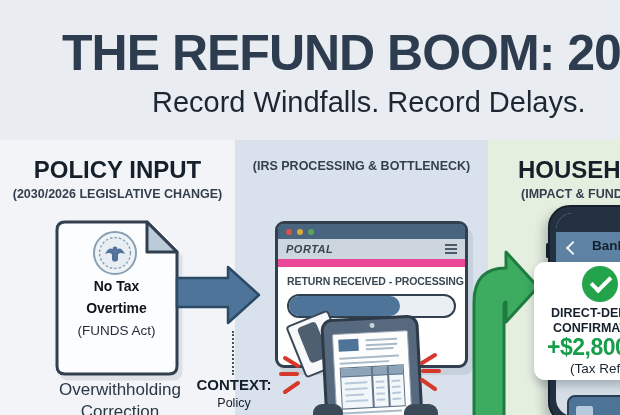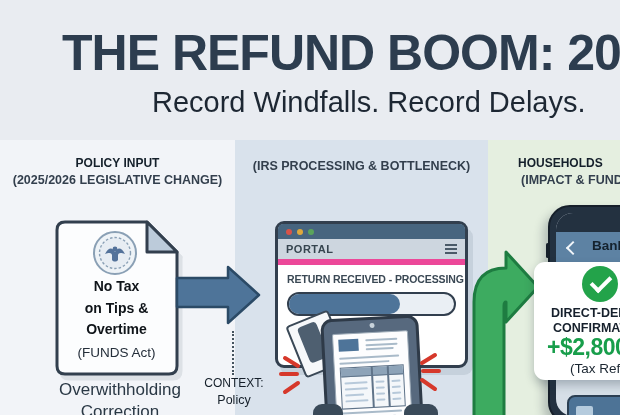--- a/index.html
+++ b/index.html
@@ -11,52 +11,52 @@
          color:#2d3d4f;letter-spacing:-1px;white-space:nowrap;}
   .subtitle{position:absolute;left:152px;top:86px;font-size:29px;color:#1d2733;white-space:nowrap;}
 
   
   .col{position:absolute;top:140px;height:275px;}
   .col-policy{left:0;width:235px;background:#f2f4f8;}
   .col-tax{left:235px;width:253px;background:#d9e2ec;}
   .col-house{left:488px;width:132px;background:#e5efe0;}
 
   .colhead{position:absolute;top:156px;text-align:center;}
-  .colhead-title{font-size:12px;font-weight:bold;color:#15202b;}
+  .colhead-title{font-size:24px;font-weight:bold;color:#15202b;}
   .colhead-sub{font-size:12.5px;font-weight:bold;color:#333f4d;margin-top:3px;}
   .ch1{left:0;width:235px;}
   .ch2{left:235px;width:253px;}
   .ch3{left:518px;text-align:left;}
   .ch3 .colhead-title{white-space:nowrap;}
   .ch3 .colhead-sub{white-space:nowrap;margin-left:3px;}
 
   
   .doc-svg{position:absolute;left:55px;top:220px;filter:drop-shadow(4px 5px 0 rgba(44,60,76,.10));}
   .doc-text{position:absolute;left:55px;top:276px;width:123px;text-align:center;}
   .doc-line{font-size:14px;font-weight:bold;color:#0f1419;line-height:21.5px;}
   .doc-act{font-size:13.5px;color:#242e3a;margin-top:4px;}
 
   .policy-caption{position:absolute;left:20px;top:379px;width:200px;text-align:center;
                   font-size:17px;color:#2a3845;line-height:21.5px;}
 
   .context-connector{position:absolute;left:232px;top:331px;height:44px;width:0;
                      border-left:2.5px dotted #44535f;}
   .context-label{position:absolute;left:184px;top:376px;width:100px;text-align:center;color:#141e29;}
-  .context-head{font-size:12px;font-weight:normal;}
+  .context-head{font-size:15px;font-weight:bold;}
   .context-value{font-size:12.5px;margin-top:3px;text-align:center;}
 
   
   .browser{position:absolute;left:275px;top:221px;width:187px;height:141px;background:#ffffff;
            border:3px solid #323f4e;border-radius:9px;box-shadow:5px 7px 0 rgba(44,60,76,.10);}
   .browser-top{height:15px;background:#47657f;border-radius:5px 5px 0 0;
                display:flex;align-items:center;gap:5px;padding-left:8px;}
   .dot{width:6px;height:6px;border-radius:50%;}
   .dot-red{background:#d85349;} .dot-yellow{background:#dfa83c;} .dot-green{background:#5aa45c;}
-  .browser-toolbar{height:20px;background:#cdd6df;border-bottom:6px solid #ec4899;
-                   display:flex;align-items:center;justify-content:space-between;padding:0 8px;}
+  .browser-toolbar{height:20px;background:#cdd6df;border-bottom:8px solid #ec4899;
+                   display:flex;align-items:center;justify-content:space-between;padding:0 8px;font-style:italic;}
   .portal-label{font-size:11px;font-weight:bold;color:#36454f;letter-spacing:.5px;}
   .hamburger{width:12px;}
   .hamburger div{height:1.8px;background:#4a5a68;margin:2px 0;}
   .browser-body{padding:8px 9px 0 9px;}
   .status-text{font-size:10.5px;font-weight:bold;color:#3a4854;white-space:nowrap;letter-spacing:-.1px;}
   .progress-track{margin-top:7px;height:20px;border:2.5px solid #323f4e;border-radius:13px;background:#eaeff4;}
   .progress-fill{height:100%;background:#4e7499;border-radius:10px;}
 
   
   .paper{position:absolute;left:294px;top:316px;width:42px;height:52px;background:#f6f8fa;
@@ -113,21 +113,21 @@
 
   <div class="title">THE REFUND BOOM: 2026</div>
   <div class="subtitle">Record Windfalls. Record Delays.</div>
 
   <div class="col col-policy"></div>
   <div class="col col-tax"></div>
   <div class="col col-house"></div>
 
   <div class="colhead ch1">
     <div class="colhead-title">POLICY INPUT</div>
-    <div class="colhead-sub">(2025/2026 LEGISLATIVE CHANGE)</div>
+    <div class="colhead-sub">(2030/2026 LEGISLATIVE CHANGE)</div>
   </div>
   <div class="colhead ch2">
     <div class="colhead-sub">(IRS PROCESSING &amp; BOTTLENECK)</div>
   </div>
   <div class="colhead ch3">
     <div class="colhead-title">HOUSEHOLDS</div>
     <div class="colhead-sub">(IMPACT &amp; FUNDS)</div>
   </div>
 
   <svg class="doc-svg" width="125" height="157" viewBox="0 0 125 157">
@@ -135,21 +135,20 @@
     <path d="M92 2 L92 32 H122 Z" fill="#bccbda" stroke="#323f4e" stroke-width="3" stroke-linejoin="round"></path>
     <g transform="translate(60,33)">
       <circle r="21" fill="#eef3f7" stroke="#8aa0b5" stroke-width="2"></circle>
       <circle r="15.5" fill="#e7edf3" stroke="#8aa0b5" stroke-width="1.4" stroke-dasharray="2.5 2"></circle>
       <path d="M-10 1 C-6 -7 -2 -5 0 -1 C2 -5 6 -7 10 1 C5 -1 3.5 0 3 2 L3 7 C1.5 9 -1.5 9 -3 7 L-3 2 C-3.5 0 -5 -1 -10 1 Z" fill="#53729a"></path>
       <circle cx="0" cy="-4" r="2.4" fill="#53729a"></circle>
     </g>
   </svg>
   <div class="doc-text">
     <div class="doc-line">No Tax</div>
-    <div class="doc-line">on Tips &amp;</div>
     <div class="doc-line">Overtime</div>
     <div class="doc-act">(FUNDS Act)</div>
   </div>
 
   <svg class="abs" style="left:175px;top:264px;" width="88" height="62" viewBox="0 0 88 62">
     <polygon points="2,14 53,14 53,3 84,31 53,59 53,43 2,43" fill="#4e7499" stroke="#2b4a66" stroke-width="2.5" stroke-linejoin="round"></polygon>
   </svg>
 
   <div class="policy-caption">
     <div>Overwithholding</div>

